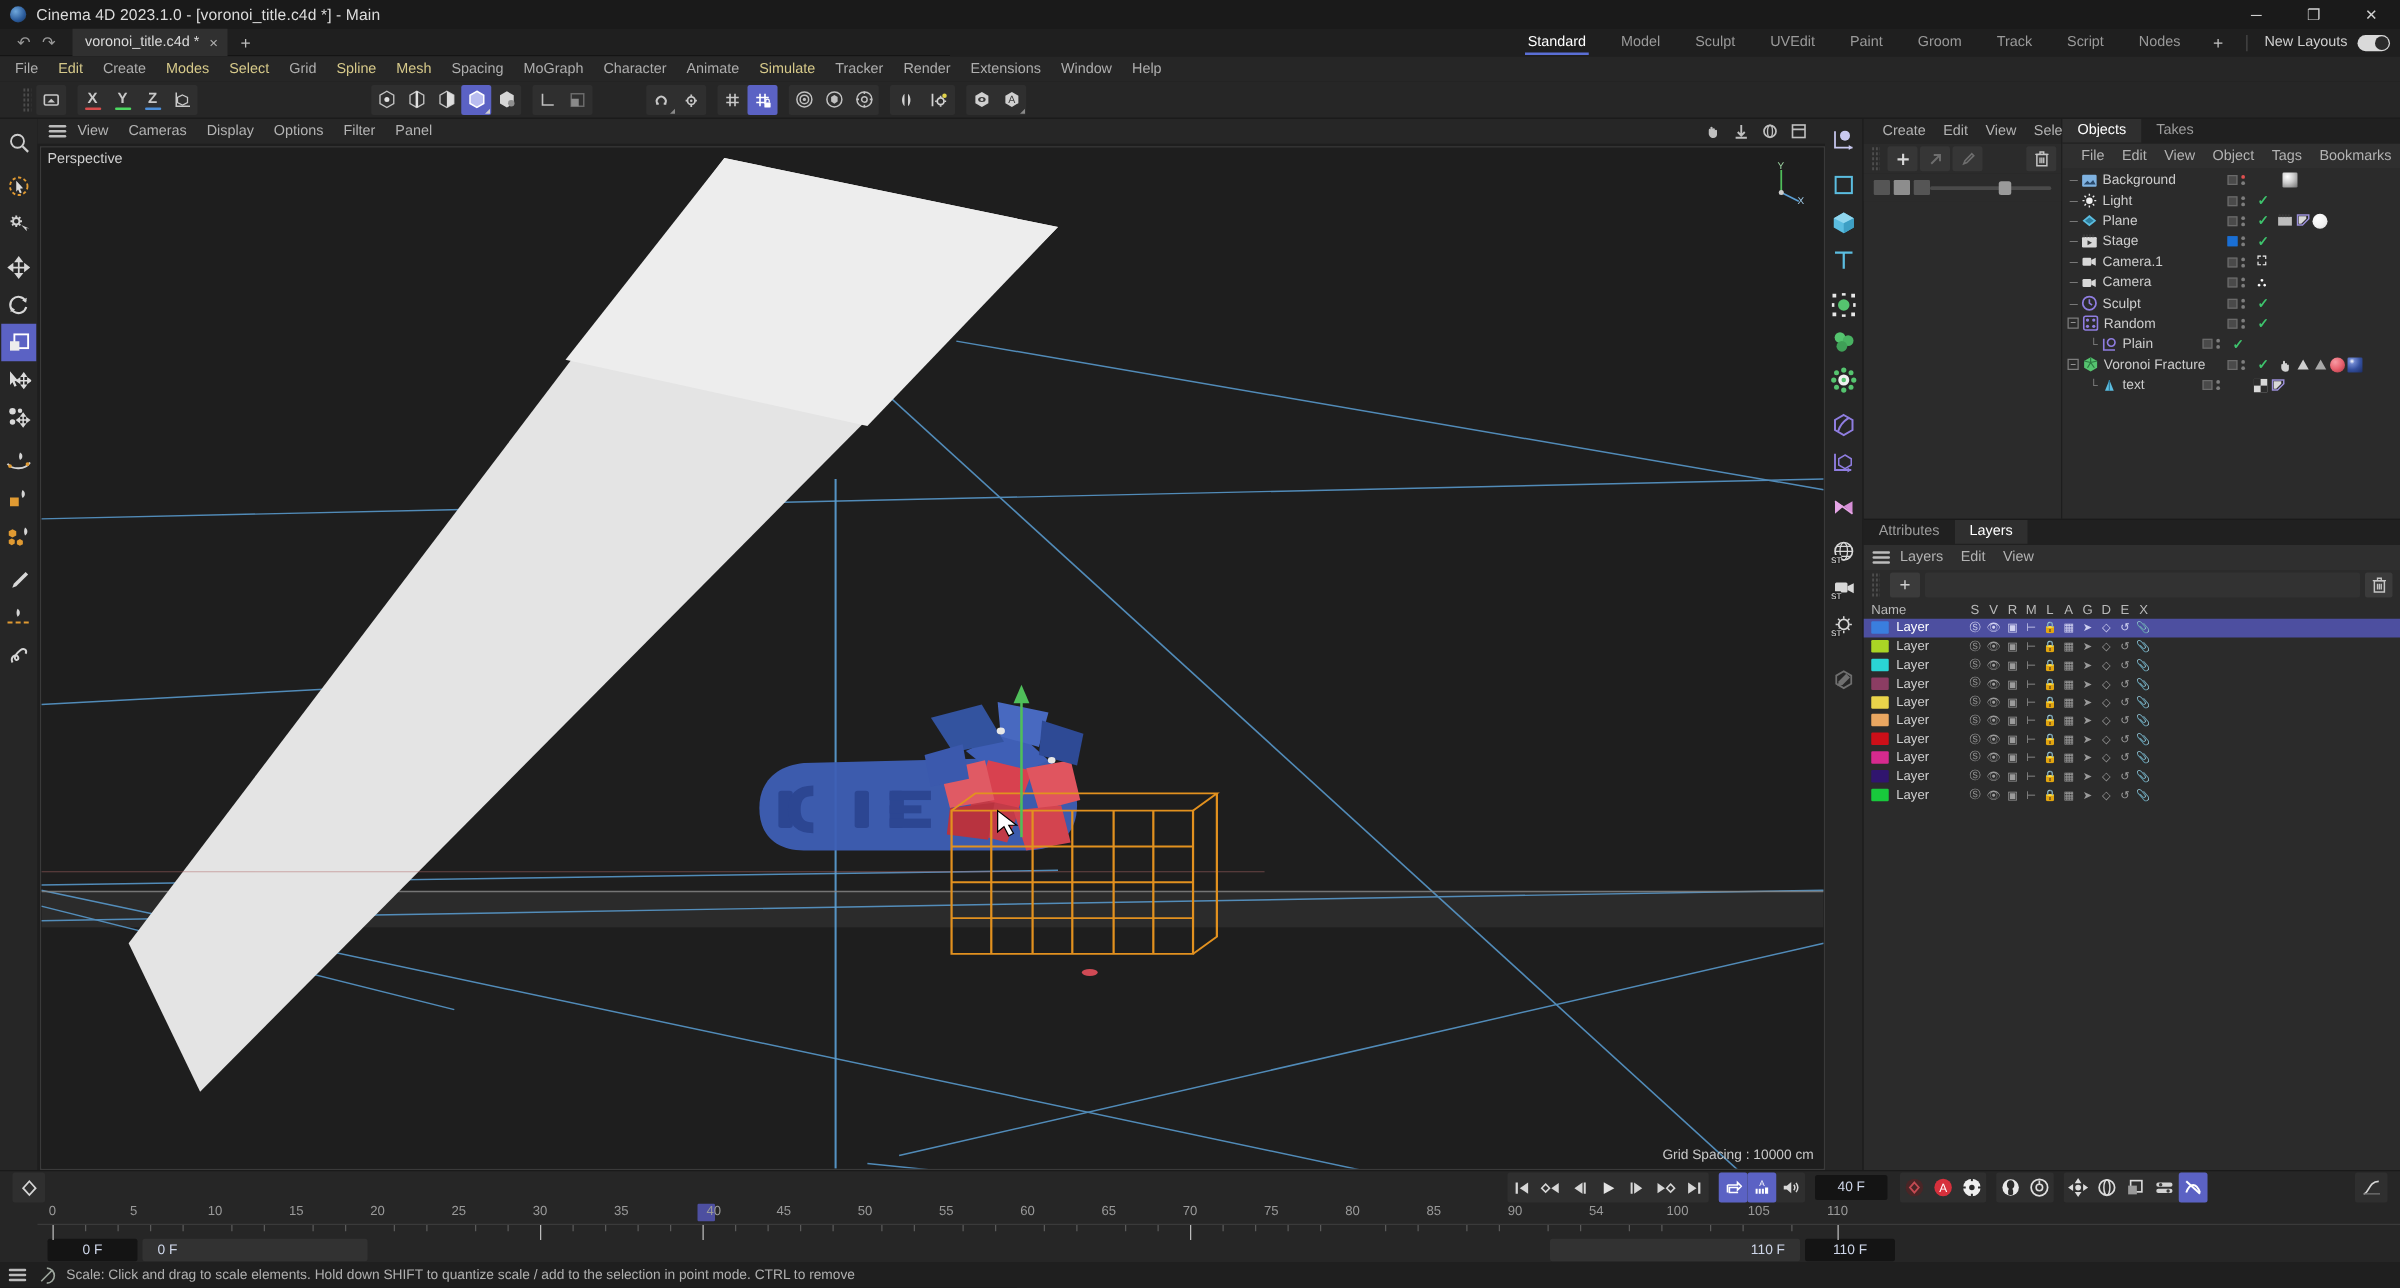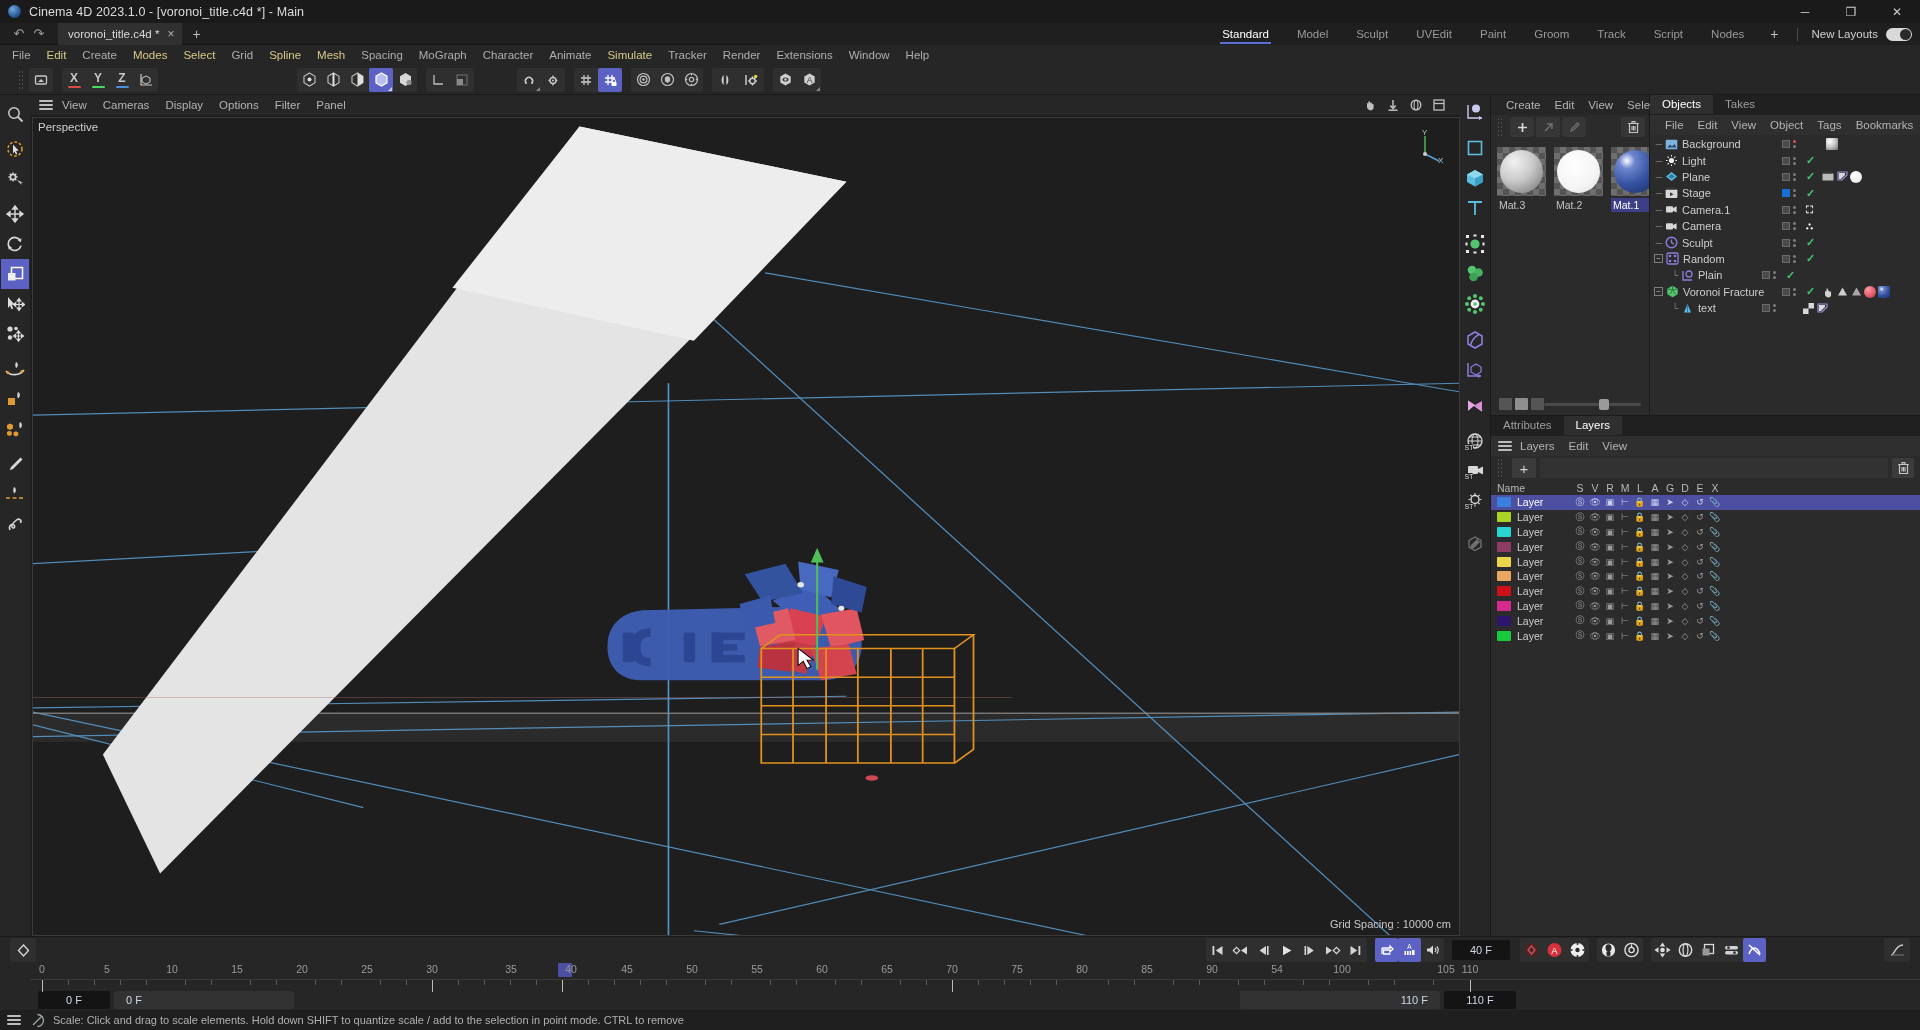--- a/index.html
+++ b/index.html
@@ -877,41 +877,20 @@
               </svg>
           </div>
           <div style="flex:1"></div>
           <div class="mtb">
             <svg width="13" height="14" viewBox="0 0 13 14">
                 <path d="M2.5 3.5 h8 v9 h-8z" fill="none" stroke="#c5c5c5" stroke-width="1.2"></path>
                 <path d="M1.2 3.5 h10.6 M5 1.6 h3 v1.9 h-3z M5 6 v4.5 M6.5 6 v4.5 M8 6 v4.5" stroke="#c5c5c5" stroke-width="1.1" fill="none"></path>
               </svg>
           </div>
         </div>
-        <div class="matgrid">
-          <div class="matcell">
-            <div class="matsphere">
-              <div class="ball" style="background:radial-gradient(circle at 33% 28%, #f2f2f2 0%, #c9c9c9 45%, #6e6e6e 100%)"></div>
-            </div>
-            <div class="matname">Mat.3</div>
-          </div>
-          <div class="matcell">
-            <div class="matsphere">
-              <div class="ball" style="background:radial-gradient(circle at 40% 35%, #ffffff 0%, #f4f4f4 60%, #dcdcdc 100%)"></div>
-            </div>
-            <div class="matname">Mat.2</div>
-          </div>
-          <div class="matcell">
-            <div class="matsphere">
-              <div class="ball" style="background:radial-gradient(circle at 30% 25%, #ffffff 0%, #6d86cf 18%, #34509f 55%, #1b2c63 100%)"></div>
-            </div>
-            <div class="matname sel">Mat.1</div>
-          </div>
-
-        </div>
         <div class="matbottom">
           <div class="mbicons">
             <div class="mbi"></div>
             <div class="mbi on"></div>
             <div class="mbi"></div>
           </div>
           <div class="slider">
               <div class="knob"></div>
             </div>
         </div>
@@ -1597,35 +1576,35 @@
 
   <div class="tlruler">
     <div class="greenmark" style="left:528px"></div>
     <span class="ticklbl" style="left:12px">0</span>
     <span class="ticklbl" style="left:77px">5</span>
     <span class="ticklbl" style="left:142px">10</span>
     <span class="ticklbl" style="left:207px">15</span>
     <span class="ticklbl" style="left:272px">20</span>
     <span class="ticklbl" style="left:337px">25</span>
     <span class="ticklbl" style="left:402px">30</span>
-    <span class="ticklbl" style="left:481px">35</span>
+    <span class="ticklbl" style="left:467px">35</span>
     <span class="ticklbl" style="left:541px">40</span>
     <span class="ticklbl" style="left:597px">45</span>
     <span class="ticklbl" style="left:662px">50</span>
     <span class="ticklbl" style="left:727px">55</span>
     <span class="ticklbl" style="left:792px">60</span>
     <span class="ticklbl" style="left:857px">65</span>
     <span class="ticklbl" style="left:922px">70</span>
     <span class="ticklbl" style="left:987px">75</span>
     <span class="ticklbl" style="left:1052px">80</span>
     <span class="ticklbl" style="left:1117px">85</span>
     <span class="ticklbl" style="left:1182px">90</span>
     <span class="ticklbl" style="left:1247px">54</span>
     <span class="ticklbl" style="left:1312px">100</span>
-    <span class="ticklbl" style="left:1416px">105</span>
+    <span class="ticklbl" style="left:1377px">105</span>
     <span class="ticklbl" style="left:1440px">110</span>
   </div>
   <div class="tlticks">
     <div class="tick" style="left:12px;height:12px;background:#bbb"></div>
     <div class="tick" style="left:402px;height:12px;background:#bbb"></div>
     <div class="tick" style="left:532px;height:12px;background:#bbb"></div>
     <div class="tick" style="left:922px;height:12px;background:#bbb"></div>
     <div class="tick" style="left:1440px;height:12px;background:#bbb"></div>
     <div class="tick" style="left:38px;height:5px"></div>
       <div class="tick" style="left:64px;height:5px"></div>

